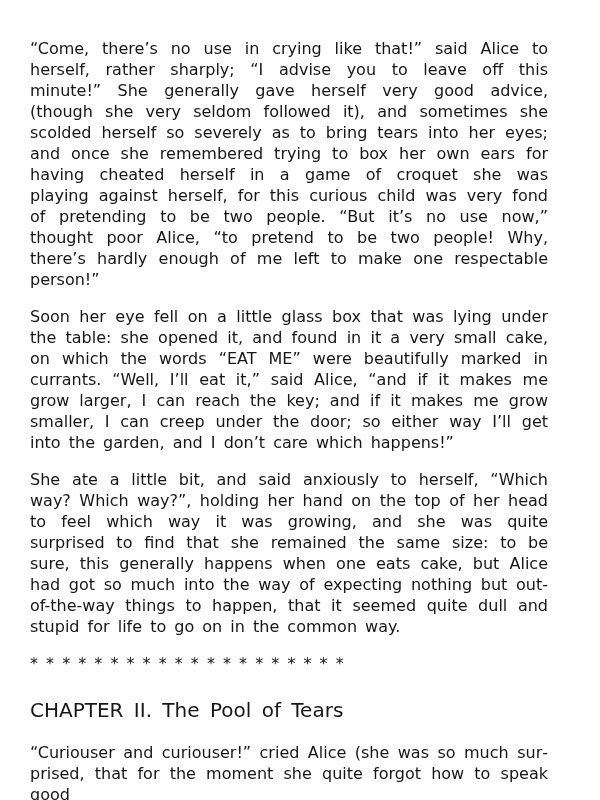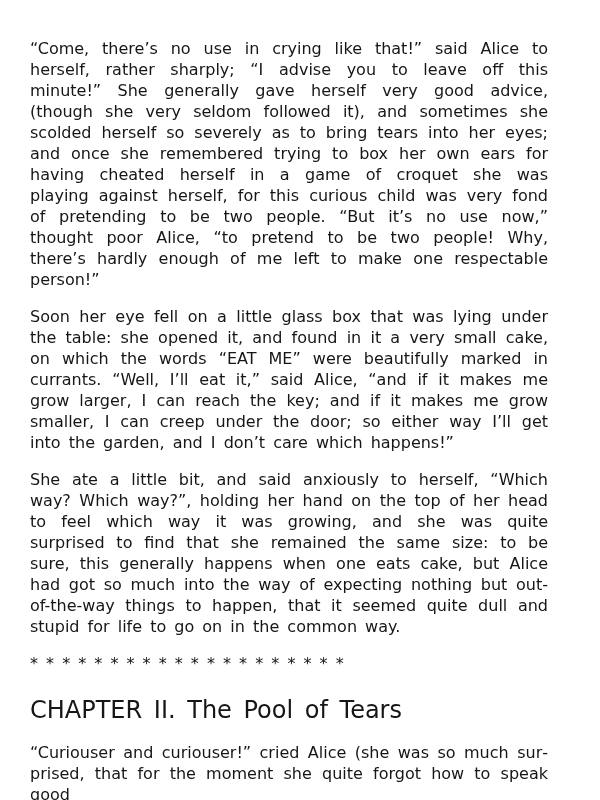--- a/index.html
+++ b/index.html
@@ -33,21 +33,21 @@
 
   .separator {
     font-size: 16px;
     line-height: 21px;
     word-spacing: 3px;
     white-space: nowrap;
     margin: 0 0 7px 0;
   }
 
   .chapter-heading {
-    font-size: 24px;
+    font-size: 20px;
     line-height: 26px;
     font-weight: normal;
     word-spacing: 4px;
     margin: 23px 0 19px 0;
   }
 </style>
 </head>
 <body>
 
 <main class="page">

